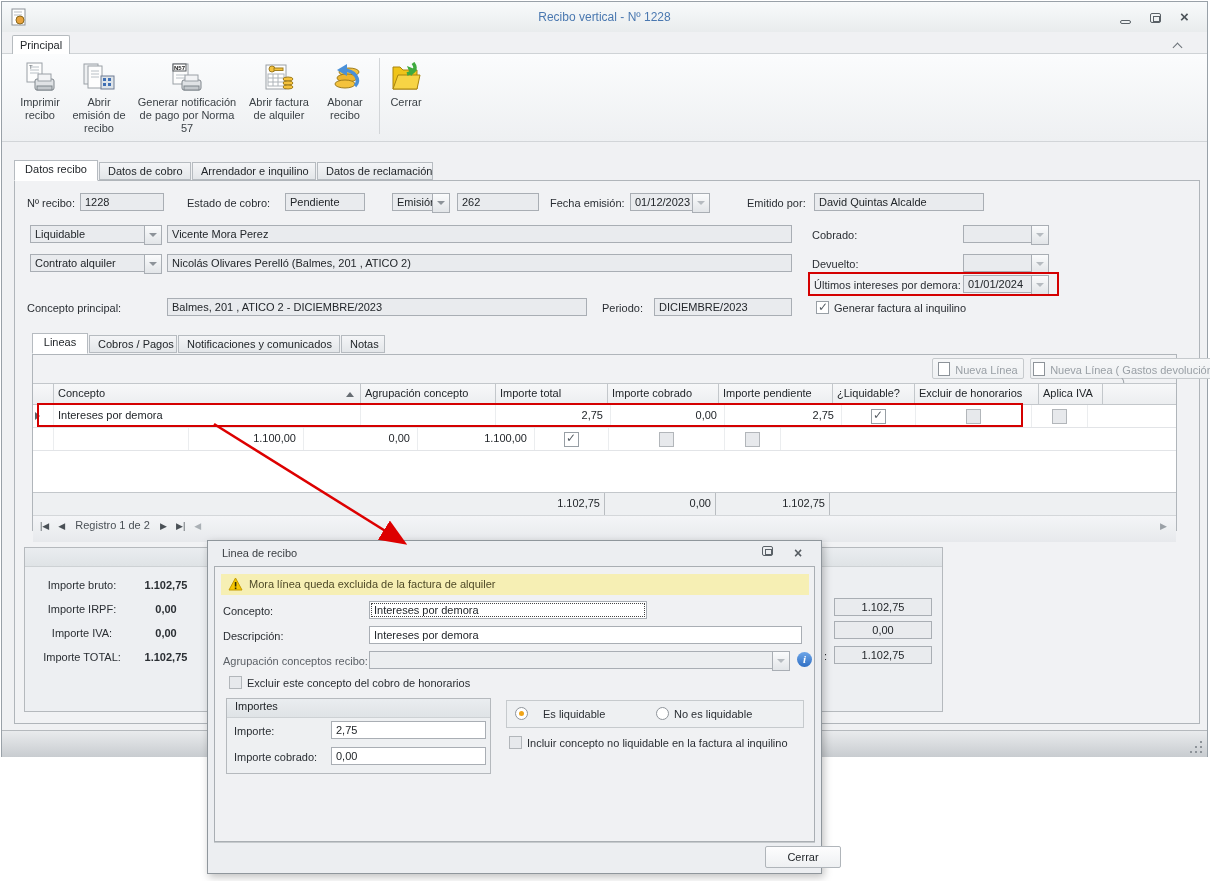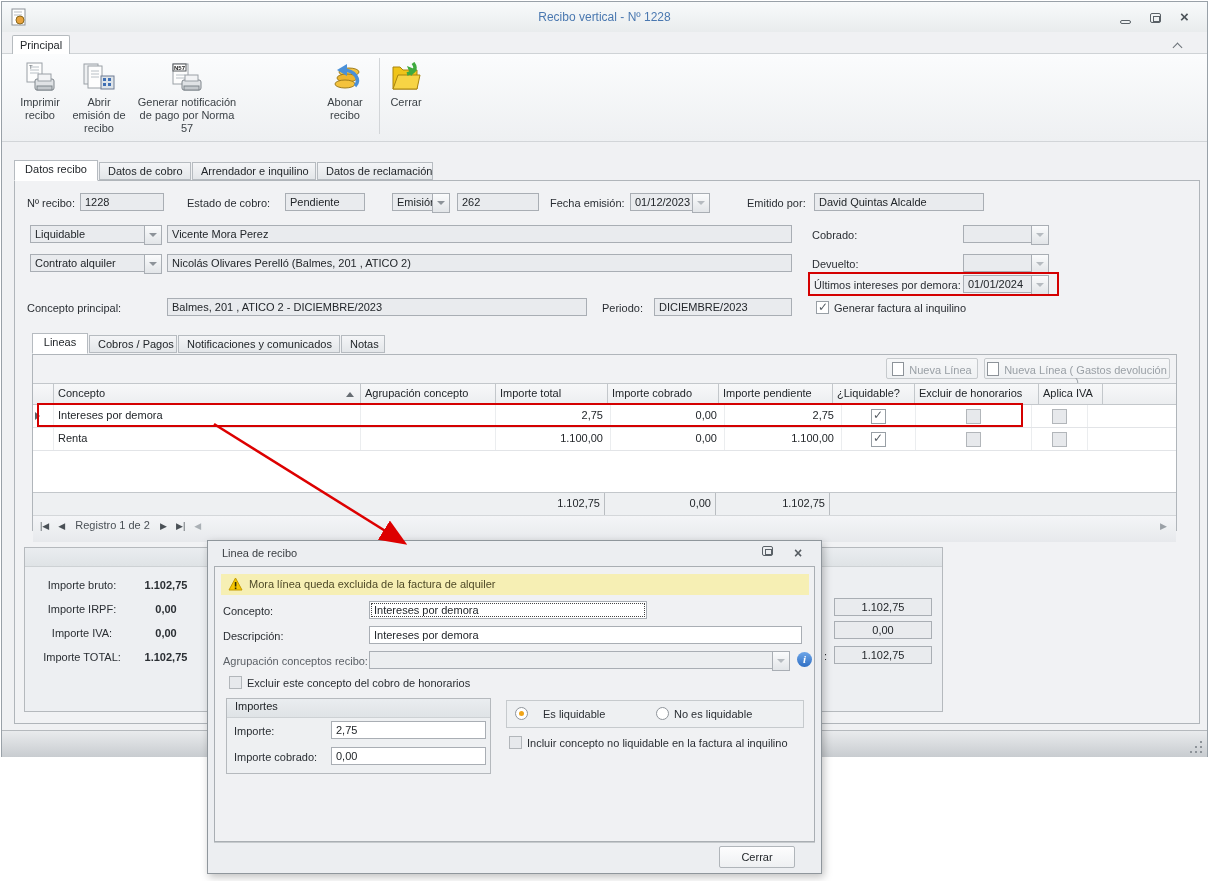--- a/index.html
+++ b/index.html
@@ -61,21 +61,21 @@
   .totals .tick{border-right:1px solid #b9bdc1;}
   .nav{background:linear-gradient(#f4f5f7,#e7e9ec);height:20px;border-top:1px solid #d4d7da;color:#4a5056;}
   .navic{display:inline-block;margin:0 3px;color:#4a5056;font-size:9px;vertical-align:middle;}
   .redbox{border:2px solid #d40000;z-index:30;}
   
   .grp{background:#edeff2;border:1px solid #b5b9bd;}
   .grphdr{background:linear-gradient(#eaedf0,#dfe3e6);border-bottom:1px solid #cdd1d4;height:16px;padding:1px 8px;}
   .bold{font-weight:bold;}
   .rt{text-align:center;}
   
-  .btn{background:linear-gradient(#fdfdfe,#eef0f2);border:1px solid #b0b5ba;border-radius:2px;text-align:center;}
+  .btn{background:linear-gradient(#fdfdfe,#eef0f2);border:1px solid #b0b5ba;border-radius:2px;text-align:center;margin-left:46px;}
   .btn.dis{color:#9aa0a6;background:linear-gradient(#f6f7f8,#eff1f3);border-color:#c6cacd;}
   .pageic{display:inline-block;width:10px;height:12px;background:#fff;border:1px solid #8d9399;vertical-align:-2px;margin-right:5px;position:relative;}
   
   .dialog{left:207px;top:540px;width:615px;height:334px;background:#eceef1;border:1px solid #8f969c;z-index:40;box-shadow:2px 3px 8px rgba(0,0,0,.25);}
   .dlg-title{left:0;top:0;width:100%;height:24px;}
   .dlg-body{left:6px;top:25px;width:601px;height:276px;border:1px solid #a9aeb3;background:#f0f1f3;}
   .warn{background:#f6efb4;color:#4f4a28;}
   .dlg-close{color:#565c62;font-size:14px;font-weight:bold;}
   .infoic{width:15px;height:15px;border-radius:50%;background:linear-gradient(#6ea6e8,#2f6fc4);color:#fff;text-align:center;font-size:11px;font-style:italic;font-family:"Liberation Serif",serif;line-height:15px;font-weight:bold;}
   .arrowlayer{left:0;top:0;width:1210px;height:881px;z-index:50;pointer-events:none;}
@@ -151,20 +151,38 @@
         <text x="6" y="8" font-size="6" font-weight="bold" fill="#222">N57</text>
         <line x1="8" y1="13" x2="17" y2="13" stroke="#b9c0c6"></line>
             <line x1="8" y1="16" x2="17" y2="16" stroke="#b9c0c6"></line>
         <rect x="14" y="18" width="19" height="10" rx="2" fill="#dfe2e5" stroke="#7e858b"></rect>
         <rect x="17" y="13" width="13" height="6" fill="#f2f3f5" stroke="#9aa0a6"></rect>
         <rect x="16" y="24" width="15" height="4" fill="#c3c8cc" stroke="#7e858b"></rect>
       </svg>
         </div>
       <div class="rlab">Generar notificación de pago por Norma 57</div>
     </div>
+    <div class="abs rbtn" style="left:242px;width:70px">
+      <div class="ric">
+          <svg width="36" height="32">
+        <rect x="5" y="3" width="20" height="24" fill="#fdfdfd" stroke="#9aa0a6"></rect>
+        <rect x="7" y="12" width="16" height="12" fill="#fff" stroke="#aeb4b9"></rect>
+        <line x1="7" y1="16" x2="23" y2="16" stroke="#aeb4b9"></line>
+            <line x1="7" y1="20" x2="23" y2="20" stroke="#aeb4b9"></line>
+        <line x1="12" y1="12" x2="12" y2="24" stroke="#aeb4b9"></line>
+            <line x1="17" y1="12" x2="17" y2="24" stroke="#aeb4b9"></line>
+        <circle cx="11" cy="7" r="3" fill="#f4c23d" stroke="#a07d1d"></circle>
+        <rect x="13" y="6" width="9" height="2.5" fill="#f4c23d" stroke="#a07d1d"></rect>
+        <ellipse cx="27" cy="17" rx="5" ry="2" fill="#f4c23d" stroke="#a07d1d"></ellipse>
+        <ellipse cx="27" cy="21" rx="5" ry="2" fill="#f4c23d" stroke="#a07d1d"></ellipse>
+        <ellipse cx="27" cy="25" rx="5" ry="2" fill="#f4c23d" stroke="#a07d1d"></ellipse>
+      </svg>
+        </div>
+      <div class="rlab">Abrir factura de alquiler</div>
+    </div>
     <div class="abs rbtn" style="left:314px;width:58px">
       <div class="ric">
           <svg width="36" height="32">
         <ellipse cx="22" cy="10" rx="10" ry="4" fill="#f4c23d" stroke="#a07d1d"></ellipse>
         <ellipse cx="20" cy="16" rx="10" ry="4" fill="#edb52e" stroke="#a07d1d"></ellipse>
         <ellipse cx="18" cy="22" rx="10" ry="4" fill="#f4c23d" stroke="#a07d1d"></ellipse>
         <path d="M28 24 C 34 18, 28 8, 16 8" fill="none" stroke="#4a90d9" stroke-width="3.5"></path>
         <path d="M20 2 L10 8 L20 14 z" fill="#4a90d9"></path>
       </svg>
         </div>
@@ -287,21 +305,20 @@
       <div class="gc c6 ctr">
           <span class="cb dis" style="position:relative"></span>
         </div>
       <div class="gc c7 ctr">
           <span class="cb dis" style="position:relative"></span>
         </div>
       <div class="gc c8"></div>
     </div>
     <div class="grow">
       <div class="gc ci"></div>
-      <div class="gc c0">Renta</div>
       <div class="gc c1"></div>
       <div class="gc c2 num">1.100,00</div>
       <div class="gc c3 num">0,00</div>
       <div class="gc c4 num">1.100,00</div>
       <div class="gc c5 ctr">
           <span class="cb checked" style="position:relative"></span>
         </div>
       <div class="gc c6 ctr">
           <span class="cb dis" style="position:relative"></span>
         </div>

